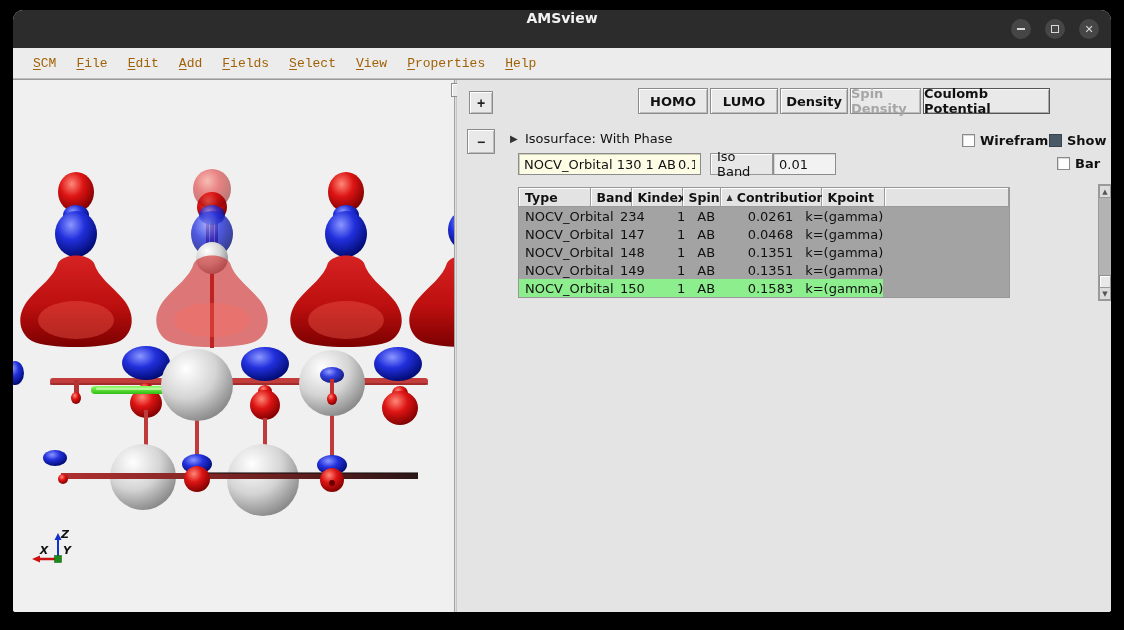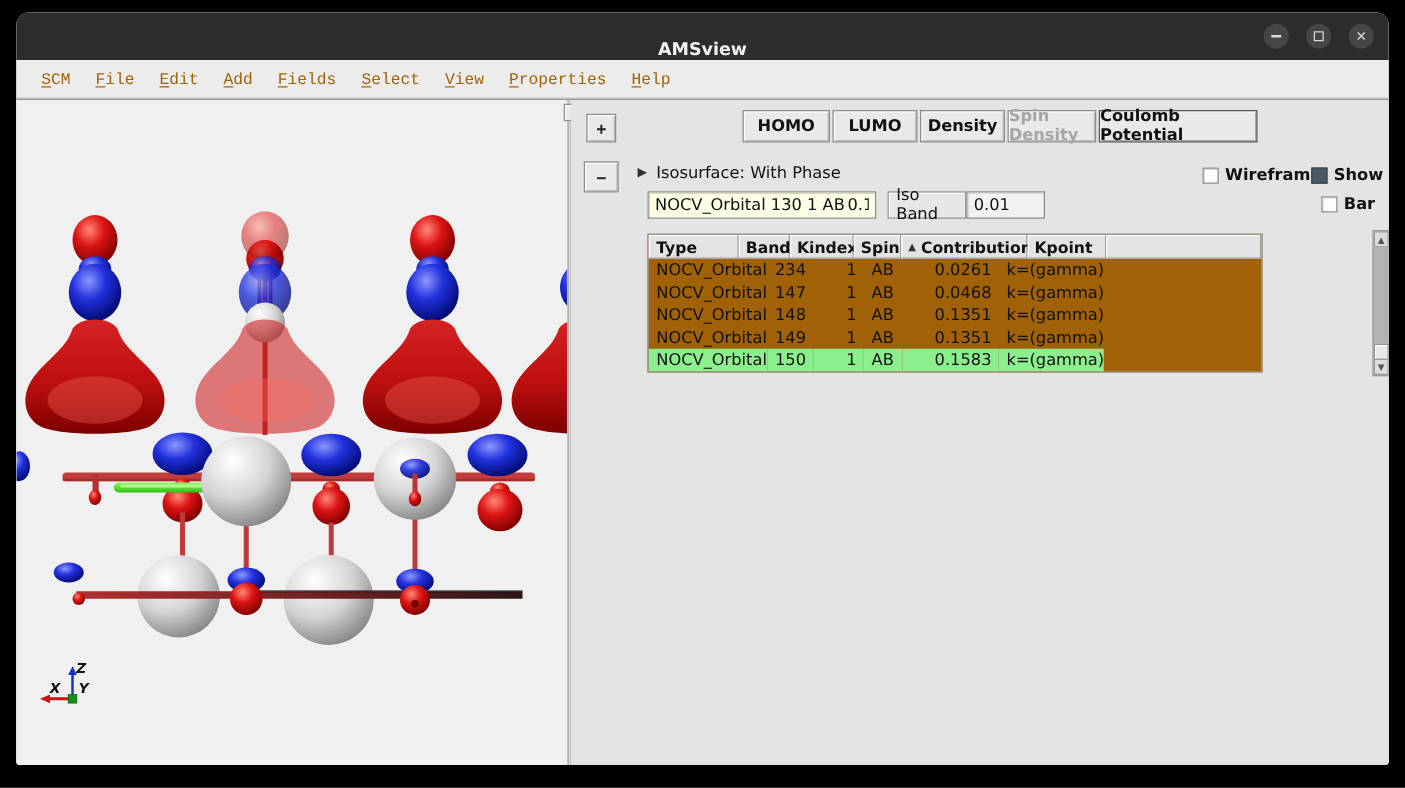--- a/index.html
+++ b/index.html
@@ -1,21 +1,21 @@
 <!DOCTYPE html>
 <html><head>
 <meta charset="utf-8">
 <style>
   html,body{margin:0;padding:0;width:1124px;height:630px;overflow:hidden;background:#000;
     font-family:"DejaVu Sans","Liberation Sans",sans-serif;}
   *{box-sizing:border-box;}
   .window{position:absolute;left:13px;top:10px;width:1098px;height:602px;background:#ececec;
     border-radius:10px 10px 3px 3px;overflow:hidden;}
   
-  .titlebar{position:relative;height:38px;background:#2c2c2c;display:flex;align-items:flex-end;justify-content:center;}
+  .titlebar{position:relative;height:38px;background:#2c2c2c;display:flex;align-items:flex-start;justify-content:center;}
   .title{color:#f2f2f2;font-size:14px;font-weight:600;}
   .winbtns{position:absolute;right:12px;top:0;height:38px;display:flex;align-items:center;gap:14px;}
   .winbtn{width:20px;height:20px;border-radius:50%;background:#464646;display:flex;align-items:center;justify-content:center;cursor:default;}
   .ic-min{width:8px;height:2px;background:#d8d8d8;display:block;}
   .ic-max{width:8px;height:8px;border:1.5px solid #d8d8d8;display:block;}
   .ic-close{color:#d8d8d8;font-size:11px;line-height:1;}
   
   .menubar{height:31px;background:#ececec;display:flex;align-items:center;padding-left:10px;border-bottom:1px solid #bdbdbd;}
   .menuitem{font-size:13px;color:#a16207;padding:0 10px;font-family:Liberation Mono, monospace;}
   .menuitem u{text-underline-offset:2px;}
@@ -45,21 +45,21 @@
   
   .combobox{position:absolute;left:61px;top:73px;width:183px;height:22px;background:#fdfce4;border:1px solid #8c8c8c;
     box-shadow:inset 1px 1px 0 #cfceb4;display:flex;align-items:center;padding:0 5px;overflow:hidden;}
   .combobox .cbleft{flex:1;white-space:nowrap;}
   .combobox .cbright{width:17px;overflow:hidden;white-space:nowrap;}
   .isolabel{position:absolute;left:253px;top:73px;width:63px;height:22px;background:#e7e7e7;border:1px solid #979797;
     box-shadow:inset 1px 1px 0 #fff;display:flex;align-items:center;padding-left:6px;}
   .isoentry{position:absolute;left:316px;top:73px;width:63px;height:22px;background:#f2f2f2;border:1px solid #8c8c8c;
     box-shadow:inset 1px 1px 0 #d5d5d5;display:flex;align-items:center;padding-left:5px;}
   
-  .tablewrap{position:absolute;left:61px;top:107px;width:492px;background:#a16207;border:1px solid #979797;}
+  .tablewrap{position:absolute;left:61px;top:107px;width:492px;background:#a3a3a3;border:1px solid #979797;}
   .trow{display:flex;height:18px;align-items:center;}
   .thead{height:19px;background:#e3e3e3;}
   .hcell{height:19px;background:#e3e3e3;border-right:1px solid #9b9b9b;border-bottom:1px solid #9b9b9b;
     box-shadow:inset 1px 1px 0 #fff;font-weight:600;font-size:12.5px;display:flex;align-items:center;padding:0 6px;gap:4px;}
   .cell{height:18px;font-size:13px;display:flex;align-items:center;padding:0 6px;white-space:nowrap;}
   .cell.r{justify-content:flex-end;}
   .cell.sel{background:#8cee8c;}
   .sorticon{font-size:8px;color:#333;}
   
   .sb{position:absolute;left:641px;top:104px;width:14px;height:117px;background:#b3b3b3;border:1px solid #9a9a9a;}
@@ -240,21 +240,21 @@
       </svg>
     </div>
 
     <div class="splitter">
       <div class="sash"></div>
     </div>
 
     <div class="rightpanel">
       <button class="sqbtn plusbtn">+</button>
       <div class="tabs" id="tabs">
-          <div class="tab" style="width: 70px;">HOMO</div>
+          <div class="tab" style="width: 70px; margin-left: 44px;">HOMO</div>
           <div class="tab" style="width: 68px;">LUMO</div>
           <div class="tab" style="width: 68px;">Density</div>
           <div class="tab disabled" style="width: 71px;">Spin Density</div>
           <div class="tab active" style="width: 127px;">Coulomb Potential</div>
         </div>
       <button class="sqbtn minusbtn">−</button>
 
       <span class="expander">▶</span>
       <span class="sectionlabel">Isosurface: With Phase</span>
 

